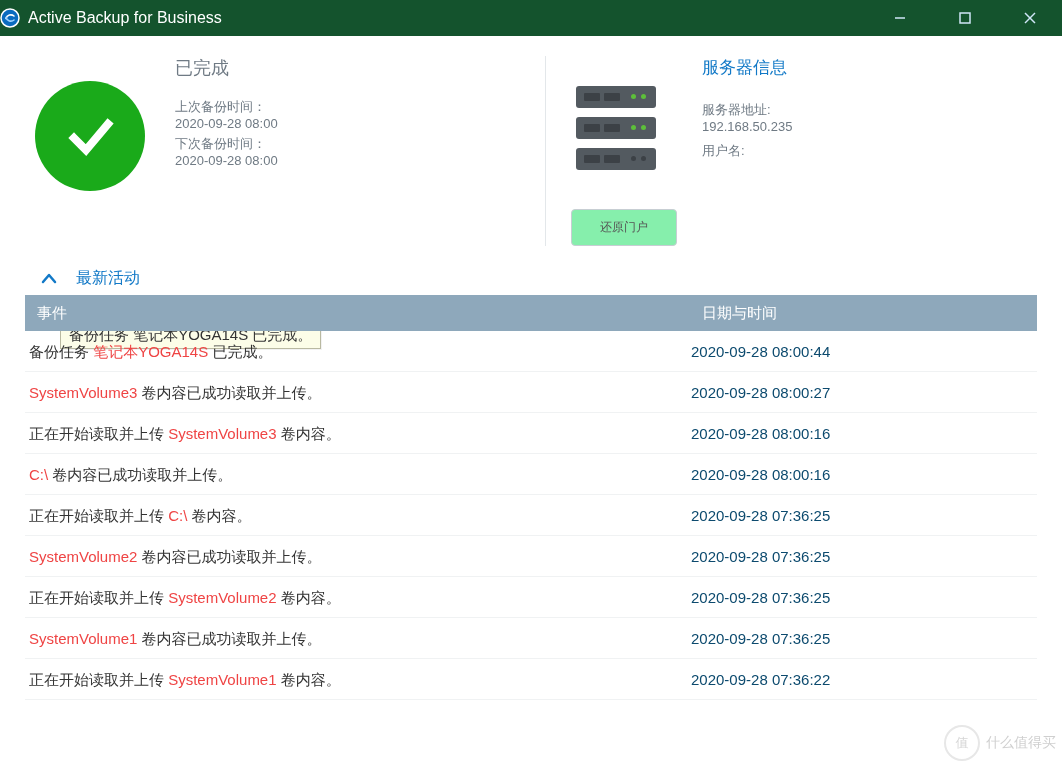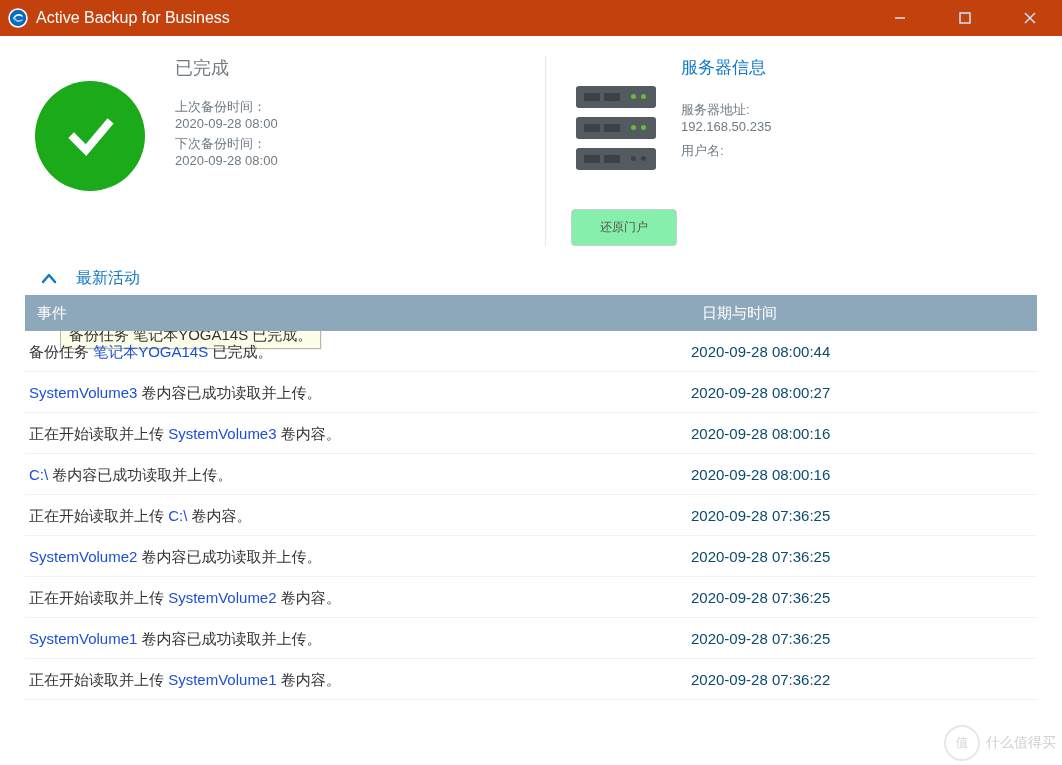--- a/index.html
+++ b/index.html
@@ -1,24 +1,24 @@
 <!DOCTYPE html>
 <html><head>
 <meta charset="utf-8">
 <style>
   * { box-sizing: border-box; margin: 0; padding: 0; }
   html, body { width: 1062px; height: 765px; font-family: "Microsoft YaHei", "Segoe UI", Arial, sans-serif; background: #fff; overflow: hidden; }
 
   
   .titlebar {
     height: 36px;
-    background: #c2410c;
+    background: #14532d;
     display: flex;
     align-items: center;
-    padding: 0 0 0 8px;
+    padding: 0 0 0 0;
     color: #fff;
   }
   .titlebar .app-icon {
     width: 20px; height: 20px; margin-right: 8px;
     display:flex;align-items:center;justify-content:center;
   }
   .titlebar .title { font-size: 16px; font-weight: 400; flex: 1; }
   .win-controls { display: flex; height: 100%; }
   .win-btn {
     width: 65px; height: 100%; display:flex; align-items:center; justify-content:center;
@@ -40,21 +40,21 @@
     margin: 25px 30px 0 10px;
   }
   .status-icon svg { width:60px; height:60px; }
   .status-text h2 { font-size: 18px; color:#6f7a84; font-weight:400; margin-bottom: 18px; }
   .status-text .lbl { font-size: 13px; color:#6f7a84; margin-top: 4px; }
   .status-text .val { font-size: 13px; color:#6f7a84; }
 
   .divider-v { width:1px; background:#e3e7ea; margin: 0 20px; }
 
   .server-block { flex:1; display:flex; flex-direction:column; }
-  .server-top { display:flex; }
+  .server-top { display:flex;gap:21px; }
   .server-icon { width:80px; margin:30px 25px 0 10px; }
   .rack-row {
     width:80px; height:22px; background:#535a60; border-radius:3px;
     margin-bottom:9px; position:relative;
   }
   .rack-row .slot {
     position:absolute; top:7px; width:16px; height:8px; background:#3c4146; border-radius:1px;
   }
   .rack-row .slot.s1{left:8px;}
   .rack-row .slot.s2{left:28px;}
@@ -98,21 +98,21 @@
   .thead .col-dt { flex:1; padding-left:6px;margin-left:11px; }
 
   .rows { position:relative; height:calc(100% - 36px); overflow-y:auto;}
   .row {
     display:flex; min-height:41px; align-items:center;
     border-bottom:1px solid #f0f2f3; font-size:15px; color:#333;
     padding: 8px 0;
   }
   .row .ev { flex:0 0 660px; padding-left:4px; line-height:1.4;}
   .row .dt { flex:1; padding-left:6px; color:#0c4a6e; }
-  .row .link { color:#1d4ed8;text-align:center; }
+  .row .link { color:#ef4444;text-align:center; }
 
   
   .rows::-webkit-scrollbar{width:12px;}
   .rows::-webkit-scrollbar-thumb{background:#d6dde2;border-radius:6px;}
   .rows::-webkit-scrollbar-track{background:#f5f7f8;}
 
   
   .watermark{
     position:absolute; right:6px; bottom:4px; display:flex; align-items:center;
     opacity:0.35; font-size:14px; color:#777;

